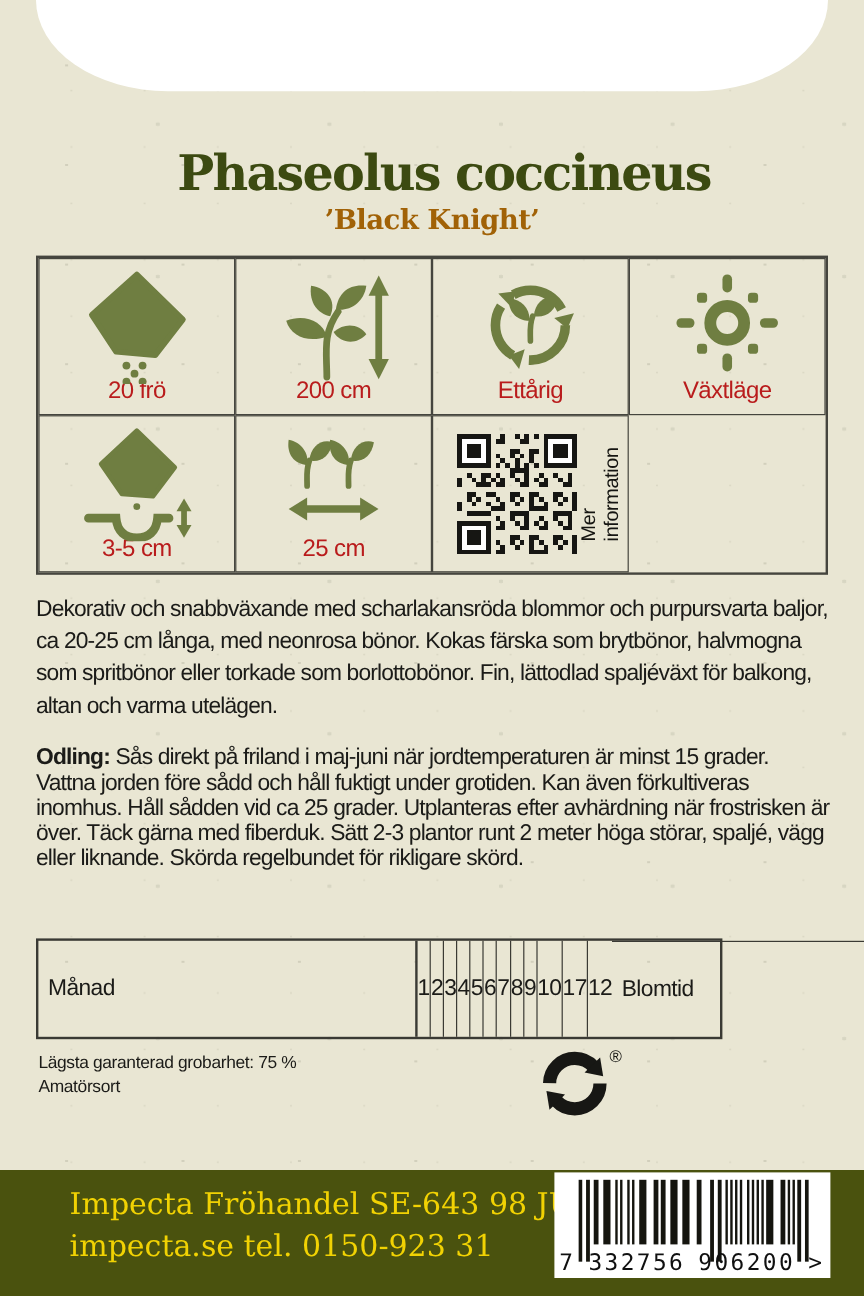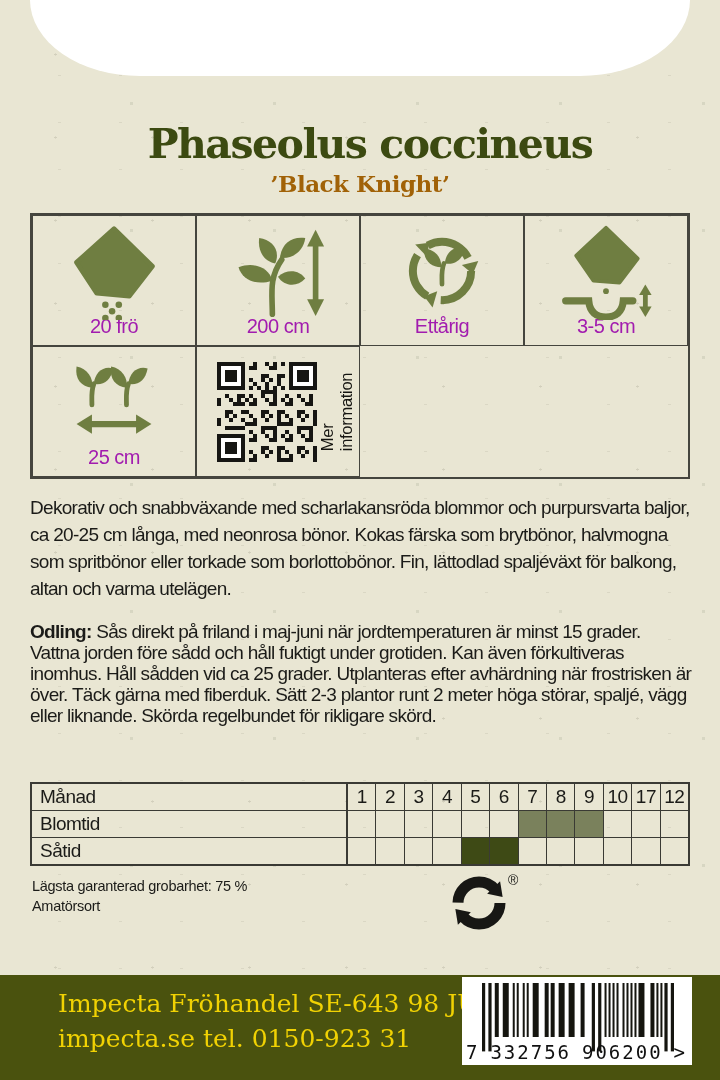--- a/index.html
+++ b/index.html
@@ -19,29 +19,29 @@
     border-radius:0 0 110px 110px / 0 0 76px 76px;}
   .title{position:absolute;top:120px;left:0;width:100%;text-align:center;
     font-family:"DejaVu Serif",serif;font-weight:bold;font-size:41px;color:#3c4a11;letter-spacing:-1.5px;padding-left:20px;}
   .cultivar{position:absolute;top:170px;left:0;width:100%;text-align:center;
     font-family:"DejaVu Serif",serif;font-weight:bold;font-size:23px;color:#a16207;letter-spacing:-0.5px;}
   .grid{position:absolute;left:30px;top:213px;width:660px;height:266px;
     display:grid;grid-template-columns:repeat(4,1fr);grid-template-rows:repeat(2,1fr);
     border:2px solid #45453e;}
   .cell{border:1px solid #45453e;position:relative;display:flex;align-items:flex-end;justify-content:center;padding-bottom:7px;}
   .cell .icn{position:absolute;left:50%;top:8px;transform:translateX(-50%);}
-  .cell .lbl{font-size:20px;letter-spacing:-0.5px;color:#a21caf;}
+  .cell .lbl{font-size:20px;letter-spacing:-0.5px;color:#b91c1c;}
   .qrcell .icn{left:12px;transform:none;top:7px;}
   .qr-side{position:absolute;right:3px;top:50%;transform:translateY(-50%) rotate(180deg);
     writing-mode:vertical-rl;font-size:16.5px;letter-spacing:-0.3px;color:#151511;}
   .desc{position:absolute;left:30px;top:494px;width:663px;font-size:19px;line-height:27px;letter-spacing:-0.7px;}
   .odling{position:absolute;left:30px;top:621px;width:663px;font-size:19px;line-height:21px;letter-spacing:-0.7px;}
   .odling b{font-weight:bold;}
-  #cal{position:absolute;left:30px;top:782px;width:660px;height:84px;border:2px solid #3a3a34;
-    display:flex;flex-direction:column;}
+  #cal{position:absolute;left:30px;top:782px;width:572px;height:84px;border:2px solid #3a3a34;
+    display:flex;flex-direction:row;}
   .cal-row{flex:1;display:flex;border-top:1px solid #3a3a34;}
   .cal-row:first-child{border-top:none;}
   .cal-label{width:316px;border-right:2px solid #3a3a34;padding-left:8px;display:flex;align-items:center;
     font-size:19px;letter-spacing:-0.5px;}
   .cal-cell{flex:1;display:flex;align-items:center;justify-content:center;font-size:19px;letter-spacing:-0.5px;}
   .cal-cell + .cal-cell{border-left:1px solid #3a3a34;}
   .notes{position:absolute;left:32px;top:876px;font-size:14.5px;line-height:20px;letter-spacing:-0.3px;}
   .greendot{position:absolute;left:452px;top:874px;width:80px;height:66px;}
   .greendot .reg{position:absolute;left:56px;top:-2px;font-size:14px;color:#171714;}
   .footerbar{position:absolute;left:0;top:975px;width:720px;height:105px;background:#4a520e;}
@@ -105,20 +105,36 @@
         <polygon points="-1,-9 11,0 -1,9" transform="translate(28.5,27.7) rotate(316)"></polygon>
         <polygon points="-1,-9 11,0 -1,9" transform="translate(80.1,42.5) rotate(76)"></polygon>
         <path d="M49 46 C38 46 30 38 31 26 C43 27 50 36 49 46 Z"></path>
         <path d="M53 42 C54 30 63 23 74 25 C73 38 63 44 53 42 Z"></path>
       </g>
       <path d="M50 64 C50 56 49 50 52 42" stroke="#6f7e41" stroke-width="5" fill="none" stroke-linecap="round"></path>
     </svg>
     <span class="lbl">Ettårig</span>
   </div>
 
+  <div class="cell">
+    <svg class="icn" width="94" height="94" viewBox="0 0 100 100">
+      <circle cx="50" cy="48" r="15" fill="none" stroke="#6f7e41" stroke-width="10.5"></circle>
+      <g fill="#6f7e41">
+        <rect x="45.8" y="5" width="8.5" height="16" rx="4.2"></rect>
+        <rect x="45.8" y="75" width="8.5" height="16" rx="4.2"></rect>
+        <rect x="5" y="43.8" width="16" height="8.5" rx="4.2"></rect>
+        <rect x="79" y="43.8" width="16" height="8.5" rx="4.2"></rect>
+        <rect x="23.2" y="21.2" width="9" height="9" rx="3"></rect>
+        <rect x="68.4" y="21.2" width="9" height="9" rx="3"></rect>
+        <rect x="23.2" y="66.4" width="9" height="9" rx="3"></rect>
+        <rect x="68.4" y="66.4" width="9" height="9" rx="3"></rect>
+      </g>
+    </svg>
+    <span class="lbl">Växtläge</span>
+  </div>
 
   <div class="cell">
     <svg class="icn" width="96" height="96" viewBox="0 0 100 100">
       <g fill="#6f7e41" stroke="#6f7e41" stroke-width="4" stroke-linejoin="round">
         <polygon points="50,4 83,36 64,61 37,59 19,33"></polygon>
       </g>
       <circle cx="50" cy="70" r="3" fill="#6f7e41"></circle>
       <path d="M8 80 H32 C33 92 40 97 50 97 C60 97 67 92 68 80 H78" stroke="#6f7e41" stroke-width="7.5" fill="none" stroke-linecap="round"></path>
       <path d="M91 72 V88" stroke="#6f7e41" stroke-width="5"></path>
       <g fill="#6f7e41">

